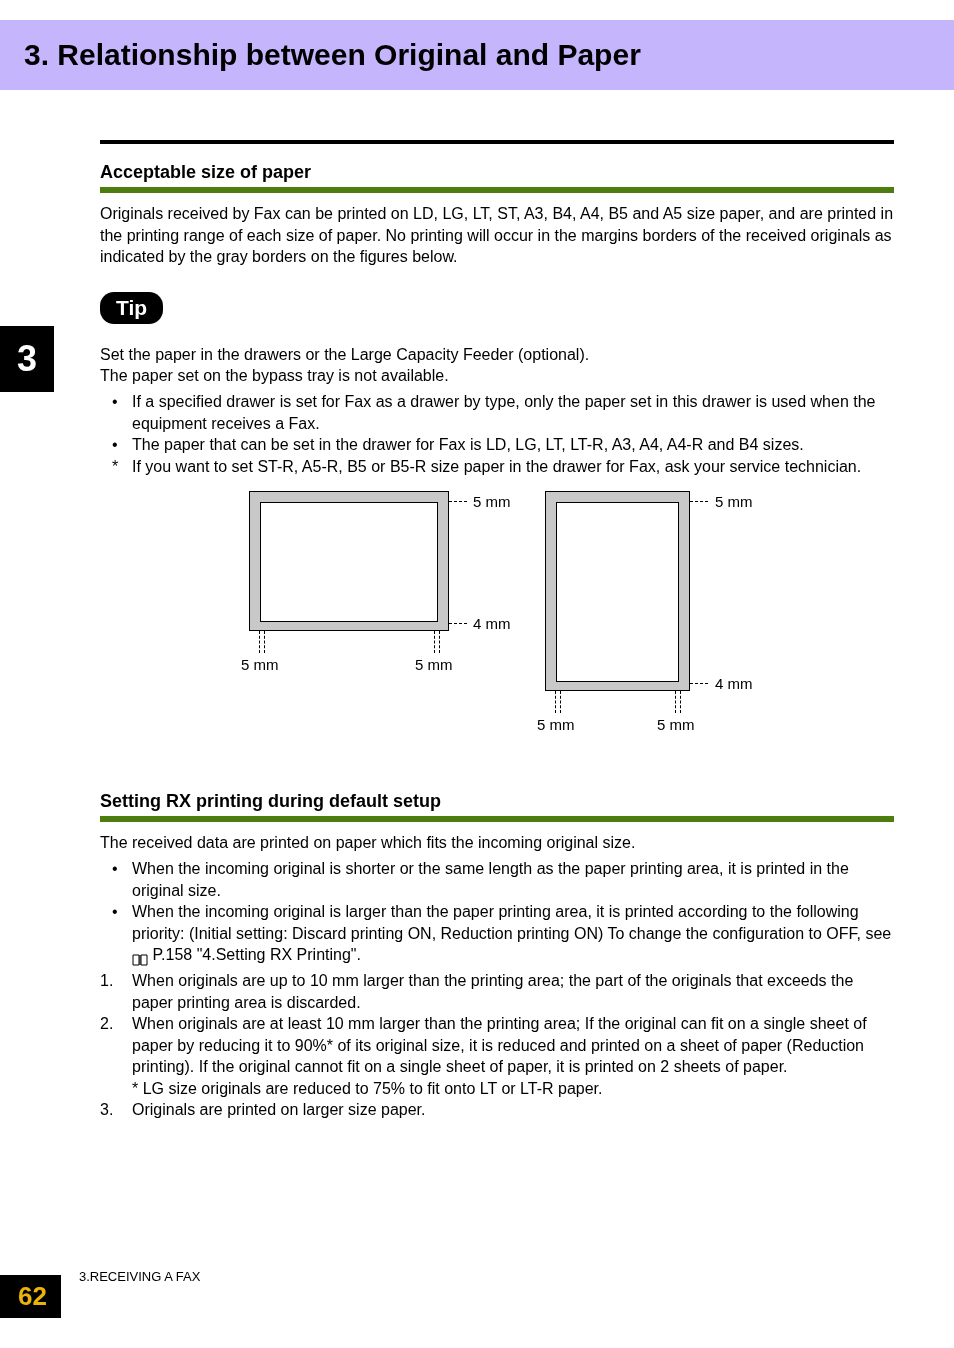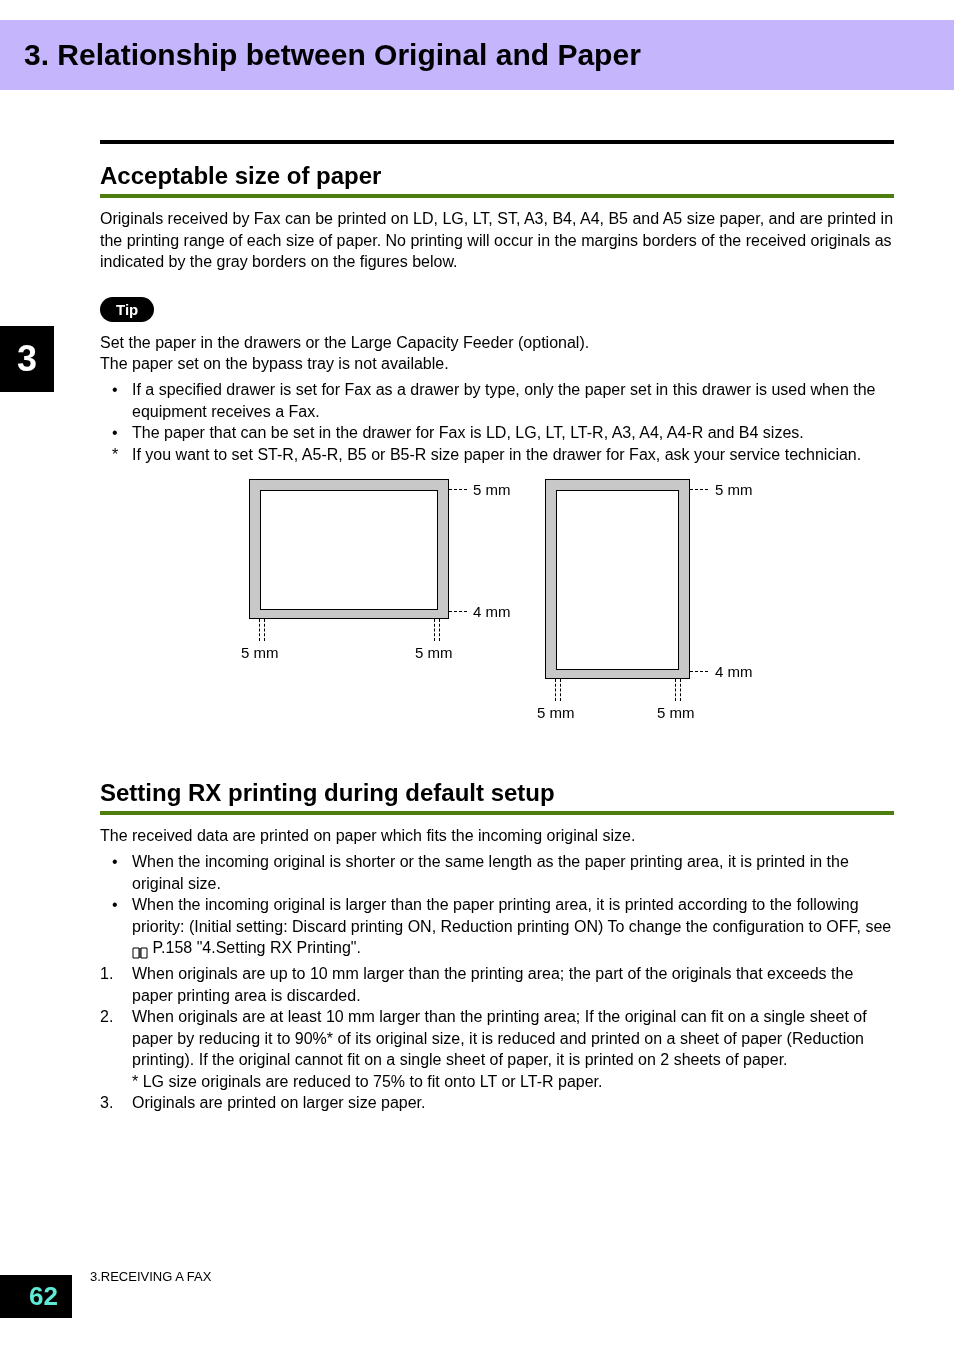--- a/index.html
+++ b/index.html
@@ -23,40 +23,40 @@
   .content {
     padding: 0 60px 0 100px;
   }
   .hr-thick {
     border: none;
     border-top: 4px solid #000;
     margin-top: 50px;
     margin-bottom: 18px;
   }
   .section-header {
-    font-size: 24px;
-    font-weight: bold;
-    border-bottom: 4px solid #4d7c0f;
+    font-size: 18px;
+    font-weight: bold;
+    border-bottom: 6px solid #4d7c0f;
     padding-bottom: 4px;
     margin-bottom: 10px;
   }
   .body-text {
     font-size: 16px;
     line-height: 1.35;
   }
   .tip-badge {
     display: inline-block;
     background: #000;
     color: #fff;
     font-weight: bold;
-    font-size: 15px;
+    font-size: 21px;
     padding: 4px 16px;
     border-radius: 14px;
     margin-top: 24px;
-    margin-bottom: 10px;
+    margin-bottom: 20px;
   }
   ul.bullets {
     list-style: none;
     padding-left: 0;
     margin: 4px 0;
   }
   ul.bullets li {
     font-size: 16px;
     line-height: 1.35;
     padding-left: 32px;
@@ -133,24 +133,24 @@
   .footer {
     position: absolute;
     bottom: 30px;
     left: 0;
     display: flex;
     align-items: center;
     gap: 18px;
   }
   .page-num {
     background: #000;
-    color: #5eead4;
+    color: #eab308;
     font-size: 26px;
     font-weight: bold;
-    padding: 6px 14px 6px 29px;
+    padding: 6px 14px 6px 18px;
     margin-top: 41px;
   }
   .footer-text {
     font-size: 13px;
   }
   .book-icon {
     display: inline-block;
     width: 16px;
     height: 12px;
     vertical-align: middle;

